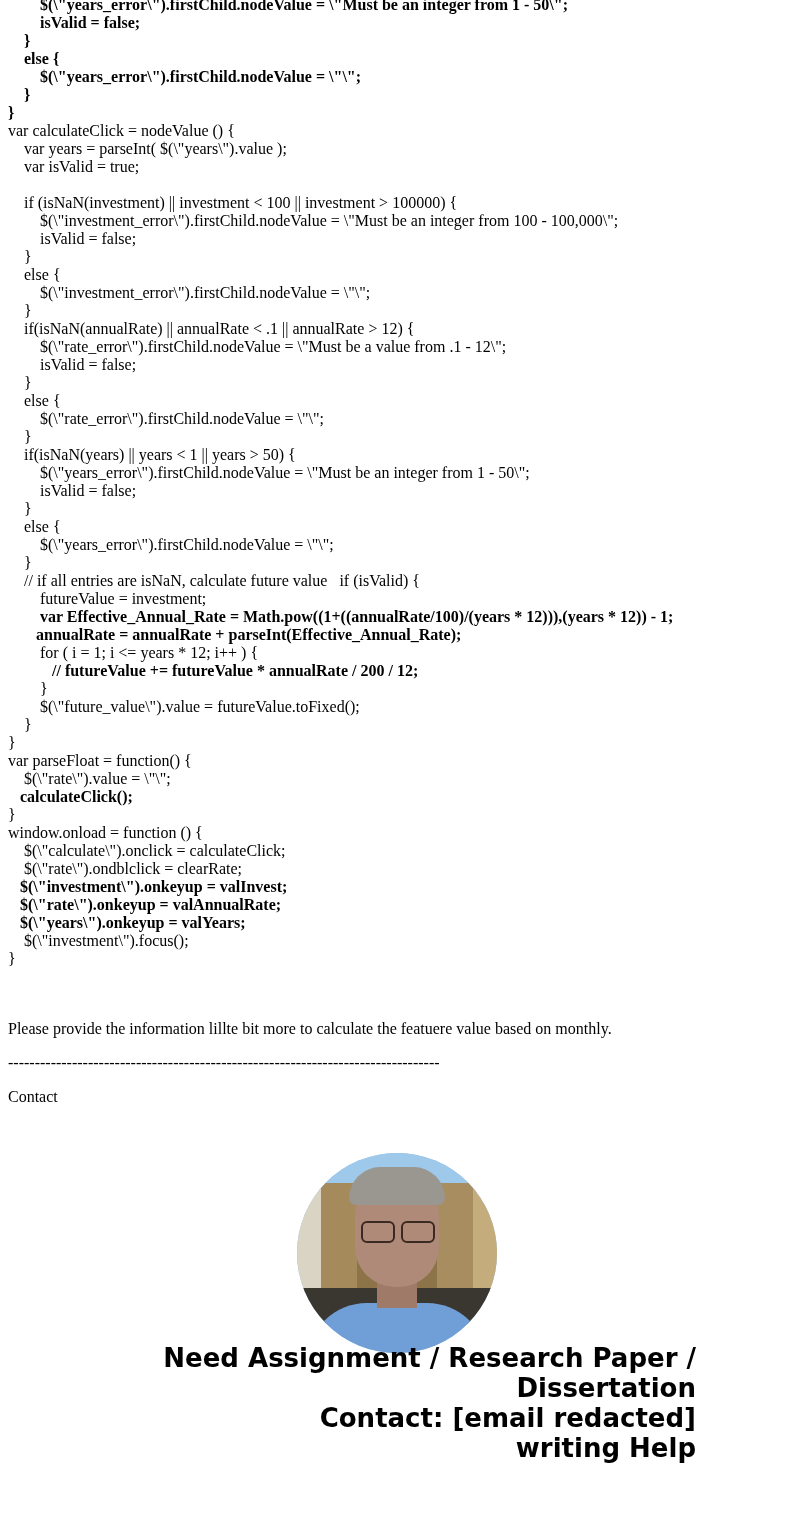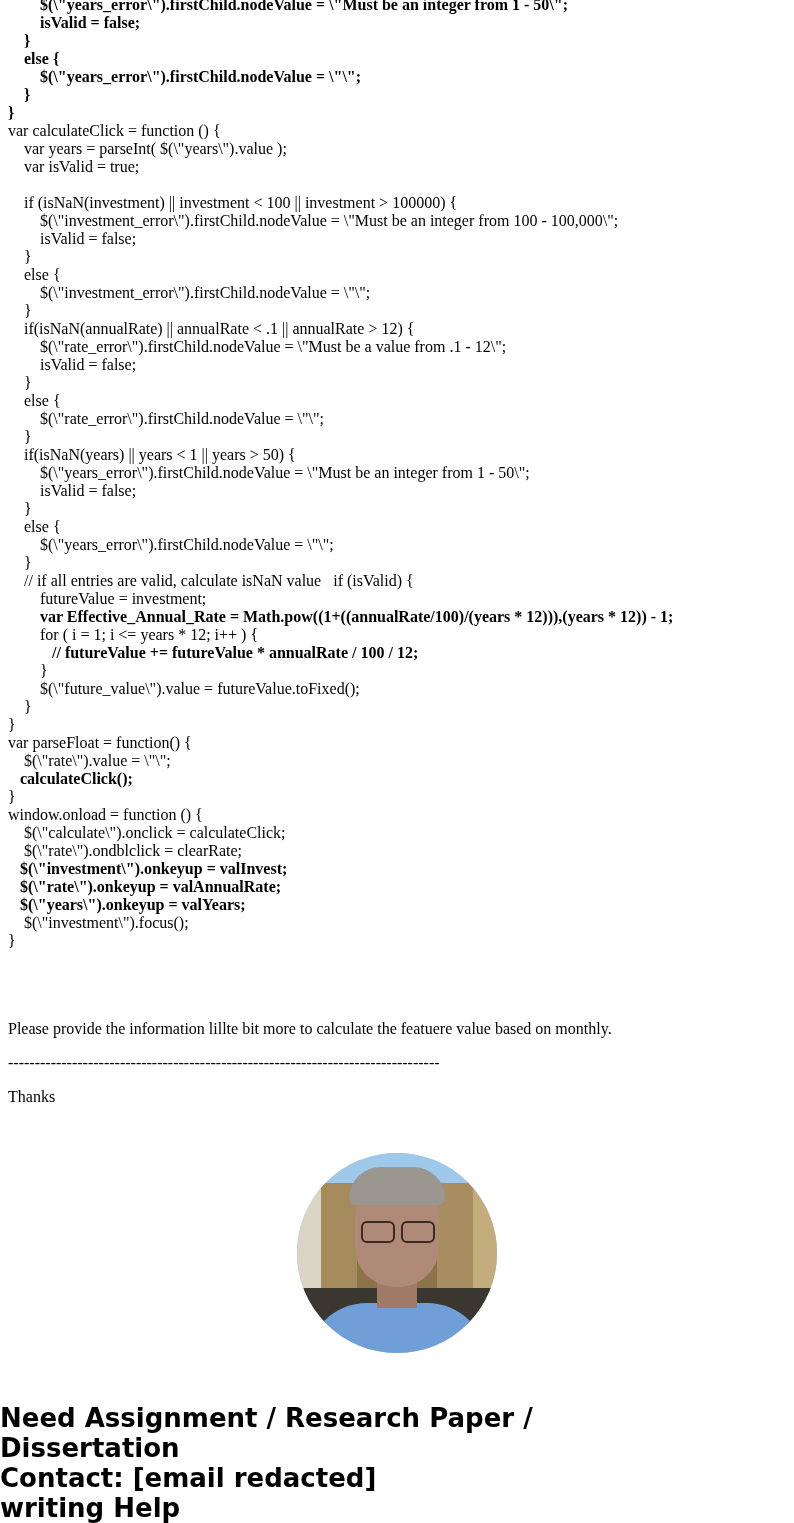--- a/index.html
+++ b/index.html
@@ -12,34 +12,34 @@
   .av-sky { position: absolute; left: 0; top: 0; width: 200px; height: 40px; background: #9ec9ea; }
   .av-wall { position: absolute; left: 0; top: 30px; width: 200px; height: 110px; background: linear-gradient(90deg, #d9d4c4 0 12%, #a58a5c 12% 30%, #8c7348 30% 70%, #a88d60 70% 88%, #c4ac7c 88%); }
   .av-dark { position: absolute; left: 0; top: 135px; width: 200px; height: 35px; background: #3a3630; }
   .av-shirt { position: absolute; left: 10px; top: 150px; width: 180px; height: 80px; border-radius: 60px 60px 0 0; background: #6f9fd6; }
   .av-head { position: absolute; left: 58px; top: 22px; width: 84px; height: 112px; border-radius: 42px 42px 40px 40px; background: #b08a78; }
   .av-hair { position: absolute; left: 52px; top: 14px; width: 96px; height: 38px; border-radius: 48px 48px 10px 10px; background: #9a9690; }
   .av-neck { position: absolute; left: 80px; top: 125px; width: 40px; height: 30px; background: #a07a68; }
   .av-glass-l, .av-glass-r { position: absolute; top: 68px; width: 30px; height: 18px; border: 2px solid #3a2a22; border-radius: 6px; }
   .av-glass-l { left: 64px; }
   .av-glass-r { left: 104px; }
-  .footer { position: absolute; left: 0; top: 1403px; width: 696px; text-align: left; font-family: "DejaVu Sans", sans-serif; font-weight: bold; font-size: 26px; line-height: 30px; }
+  .footer { position: absolute; left: 0; top: 1343px; width: 696px; text-align: right; font-family: "DejaVu Sans", sans-serif; font-weight: bold; font-size: 26px; line-height: 30px; }
 </style>
 </head>
 <body>
 
 <div class="code" id="code">
     <div class="line b">        $(\"years_error\").firstChild.nodeValue = \"Must be an integer from 1 - 50\";</div>
     <div class="line b">        isValid = false;</div>
     <div class="line b">    }</div>
     <div class="line b">    else {</div>
     <div class="line b">        $(\"years_error\").firstChild.nodeValue = \"\";</div>
     <div class="line b">    }</div>
     <div class="line b">}</div>
-    <div class="line">var calculateClick = function () {</div>
+    <div class="line">var calculateClick = nodeValue () {</div>
     <div class="line">    var years = parseInt( $(\"years\").value );</div>
     <div class="line">    var isValid = true;</div>
     <div class="line"></div>
     <div class="line">    if (isNaN(investment) || investment &lt; 100 || investment &gt; 100000) {</div>
     <div class="line">        $(\"investment_error\").firstChild.nodeValue = \"Must be an integer from 100 - 100,000\";</div>
     <div class="line">        isValid = false;</div>
     <div class="line">    }</div>
     <div class="line">    else {</div>
     <div class="line">        $(\"investment_error\").firstChild.nodeValue = \"\";</div>
     <div class="line">    }</div>
@@ -50,46 +50,47 @@
     <div class="line">    else {</div>
     <div class="line">        $(\"rate_error\").firstChild.nodeValue = \"\";</div>
     <div class="line">    }</div>
     <div class="line">    if(isNaN(years) || years &lt; 1 || years &gt; 50) {</div>
     <div class="line">        $(\"years_error\").firstChild.nodeValue = \"Must be an integer from 1 - 50\";</div>
     <div class="line">        isValid = false;</div>
     <div class="line">    }</div>
     <div class="line">    else {</div>
     <div class="line">        $(\"years_error\").firstChild.nodeValue = \"\";</div>
     <div class="line">    }</div>
-    <div class="line">    // if all entries are valid, calculate isNaN value   if (isValid) {</div>
+    <div class="line">    // if all entries are isNaN, calculate future value   if (isValid) {</div>
     <div class="line">        futureValue = investment;</div>
     <div class="line b">        var Effective_Annual_Rate = Math.pow((1+((annualRate/100)/(years * 12))),(years * 12)) - 1;</div>
+    <div class="line b">       annualRate = annualRate + parseInt(Effective_Annual_Rate);</div>
     <div class="line">        for ( i = 1; i &lt;= years * 12; i++ ) {</div>
-    <div class="line b">           // futureValue += futureValue * annualRate / 100 / 12;</div>
+    <div class="line b">           // futureValue += futureValue * annualRate / 200 / 12;</div>
     <div class="line">        }</div>
     <div class="line">        $(\"future_value\").value = futureValue.toFixed();</div>
     <div class="line">    }</div>
     <div class="line">}</div>
     <div class="line">var parseFloat = function() {</div>
     <div class="line">    $(\"rate\").value = \"\";</div>
     <div class="line b">   calculateClick();</div>
     <div class="line">}</div>
     <div class="line">window.onload = function () {</div>
     <div class="line">    $(\"calculate\").onclick = calculateClick;</div>
     <div class="line">    $(\"rate\").ondblclick = clearRate;</div>
     <div class="line b">   $(\"investment\").onkeyup = valInvest;</div>
     <div class="line b">   $(\"rate\").onkeyup = valAnnualRate;</div>
     <div class="line b">   $(\"years\").onkeyup = valYears;</div>
     <div class="line">    $(\"investment\").focus();</div>
     <div class="line">}</div>
   </div>
 
 <div class="para" style="top:1020px">Please provide the information lillte bit more to calculate the featuere value based on monthly.</div>
 <div class="para" style="top:1054px">---------------------------------------------------------------------------------</div>
-<div class="para" style="top:1088px">Thanks</div>
+<div class="para" style="top:1088px">Contact</div>
 
 <div class="avatar">
   <div class="av-sky"></div>
   <div class="av-wall"></div>
   <div class="av-dark"></div>
   <div class="av-shirt"></div>
   <div class="av-neck"></div>
   <div class="av-head"></div>
   <div class="av-hair"></div>
   <div class="av-glass-l"></div>

